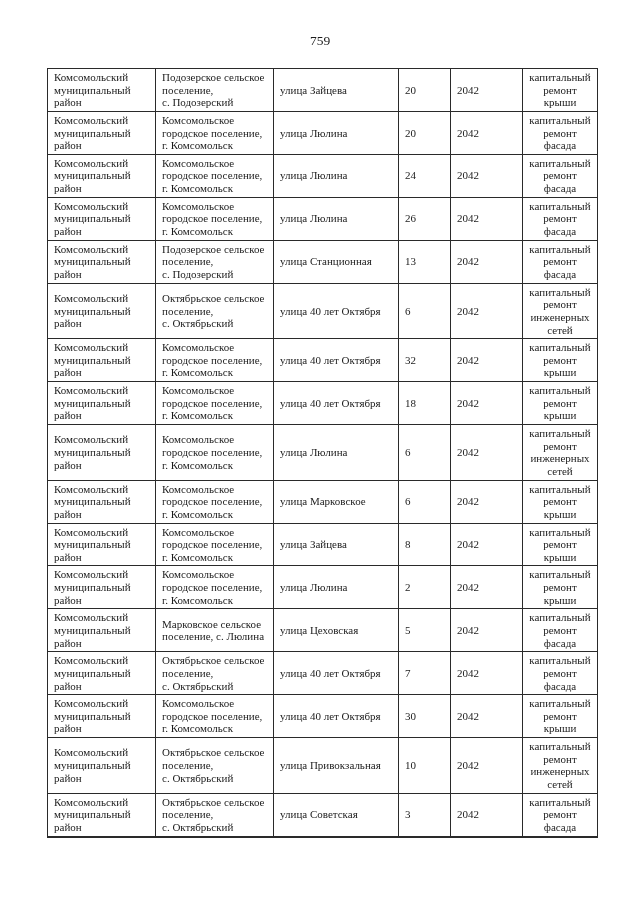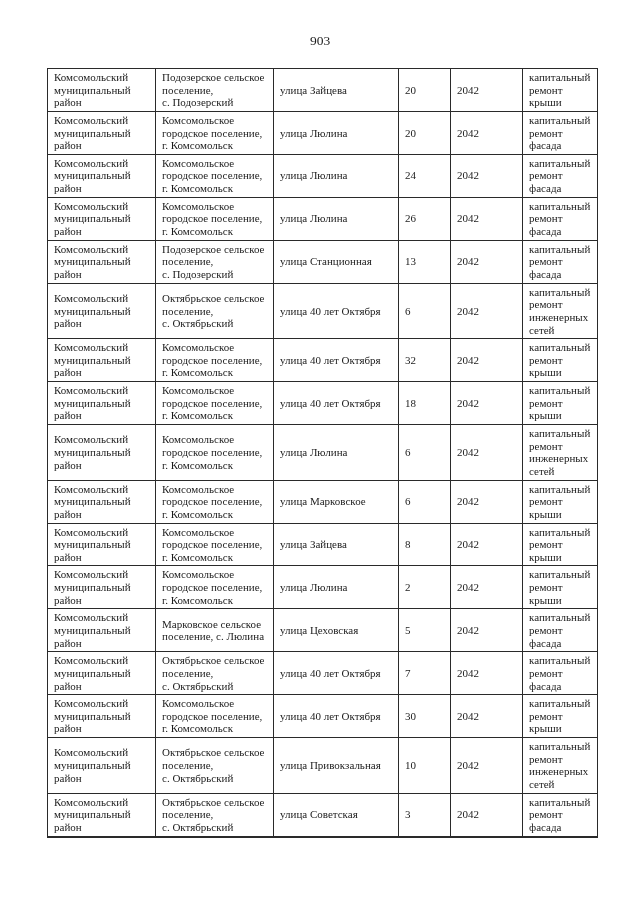--- a/index.html
+++ b/index.html
@@ -42,27 +42,27 @@
   }
   table.schedule tr:last-child td {
     border-bottom-width: 2px;
   }
   col.c-district   { width: 108px; }
   col.c-settlement { width: 118px; }
   col.c-street     { width: 125px; }
   col.c-house      { width: 52px;  }
   col.c-year       { width: 72px;  }
   col.c-work       { width: 75px;  }
-  td.c-work { padding-left: 4px; padding-right: 3px; }
+  td.c-work { padding-left: 4px; padding-right: 3px; text-align: center; }
   td.c-house, td.c-year { padding-left: 7px; }
 </style>
 </head>
 <body>
 
-<div class="page-number">903</div>
+<div class="page-number">759</div>
 
 <table class="schedule">
   <colgroup>
     <col class="c-district">
     <col class="c-settlement">
     <col class="c-street">
     <col class="c-house">
     <col class="c-year">
     <col class="c-work">
   </colgroup>

